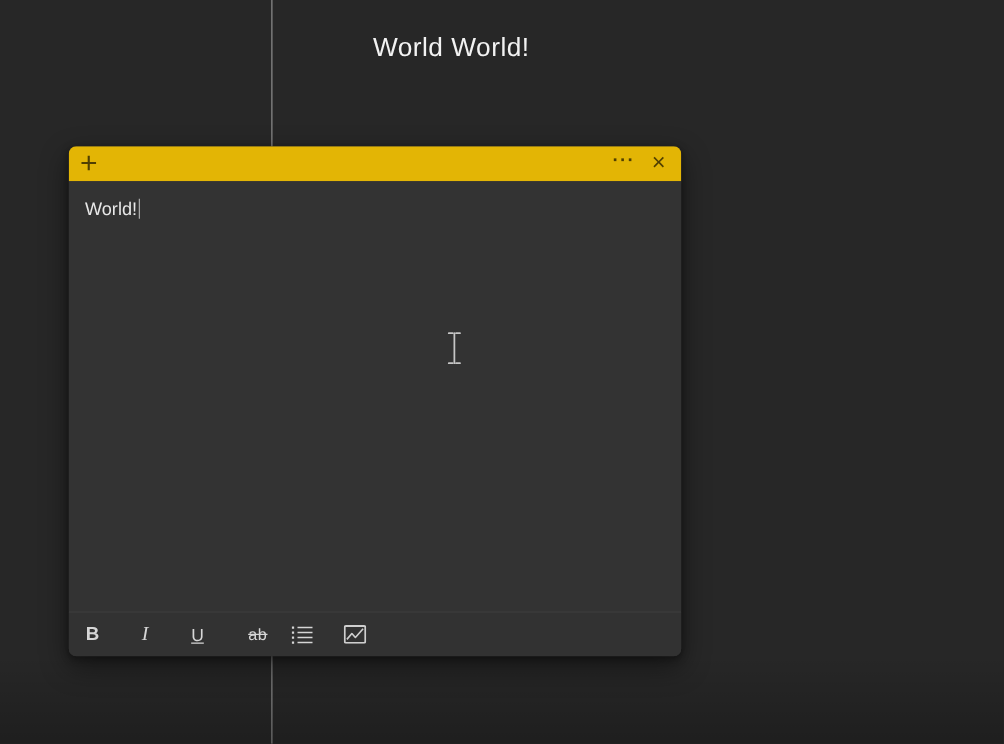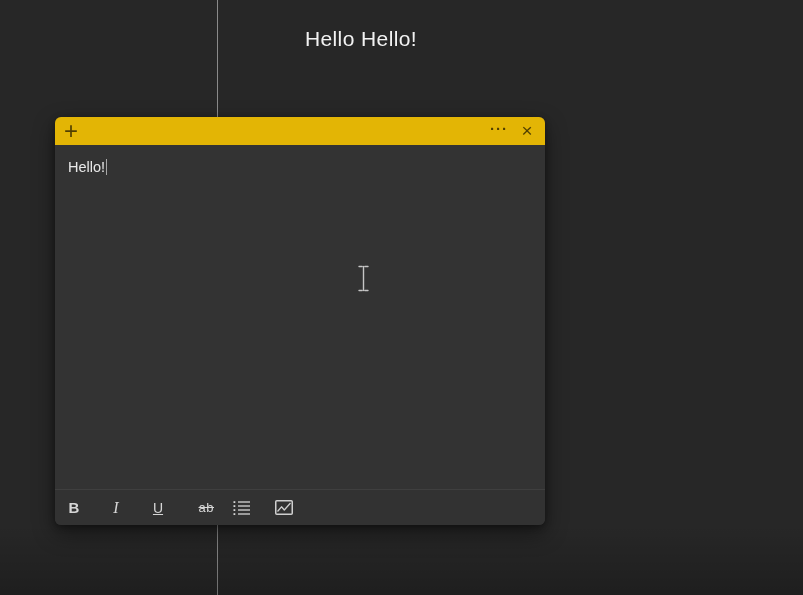--- a/index.html
+++ b/index.html
@@ -72,38 +72,38 @@
   .fmt-underline{font-size:14px;text-decoration:underline;}
   .fmt-strike{font-size:13px;text-decoration:line-through;letter-spacing:.5px;justify-content:flex-end;}
   svg{display:block;}
 </style>
 </head>
 <body>
 
 <div class="v-divider"></div>
 <div class="vignette"></div>
 
-<h1 class="page-heading">Hello Hello!</h1>
+<h1 class="page-heading">World World!</h1>
 
 <div class="note">
 
   <div class="titlebar">
     <button class="tb-btn add">
       <span>+</span>
     </button>
     <button class="tb-btn more">
       <span>···</span>
     </button>
     <button class="tb-btn close">
       <span>×</span>
     </button>
   </div>
 
   <div class="editor">
-    <span class="note-text">Hello!</span><span class="caret"></span>
+    <span class="note-text">World!</span><span class="caret"></span>
 
     <svg class="ibeam" viewBox="0 0 13 27">
       <g stroke="#c6c6c6" stroke-width="1.4" fill="none" stroke-linecap="round">
         <path d="M2,1.5 L5.2,1.5"></path>
         <path d="M7.8,1.5 L11,1.5"></path>
         <path d="M6.5,1.5 L6.5,25.5"></path>
         <path d="M2,25.5 L5.2,25.5"></path>
         <path d="M7.8,25.5 L11,25.5"></path>
       </g>
     </svg>

